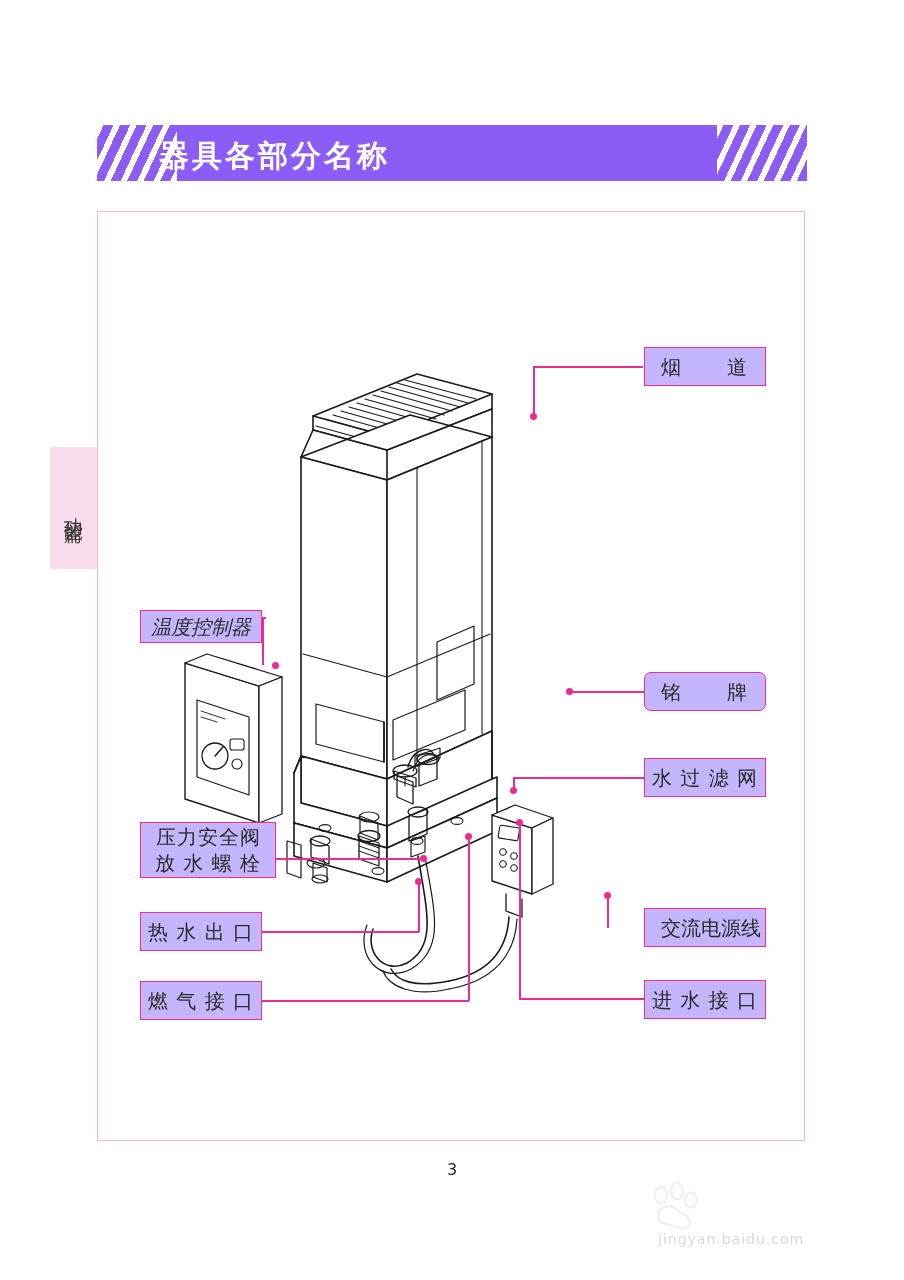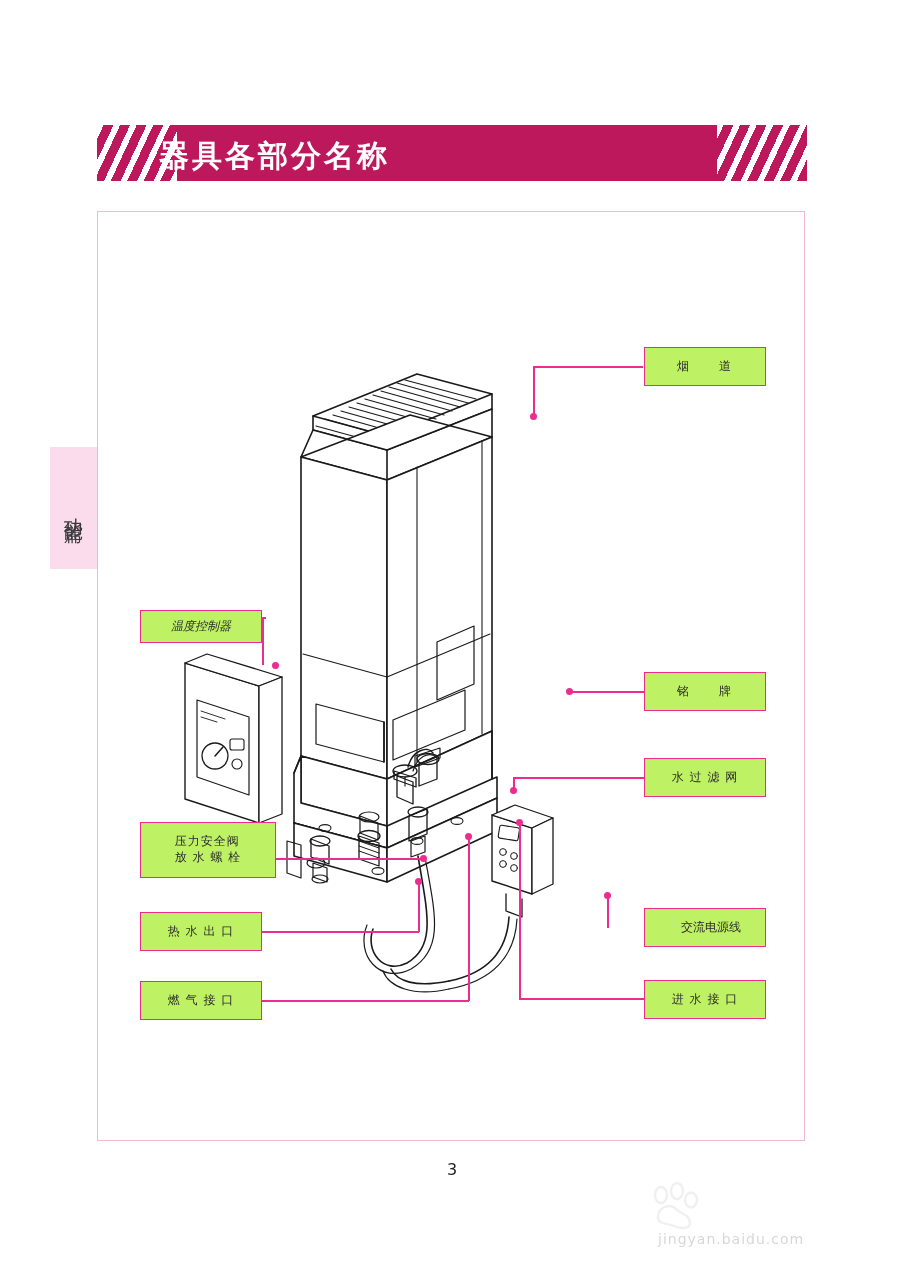--- a/index.html
+++ b/index.html
@@ -8,21 +8,21 @@
     background:#ffffff;
     font-family:"DejaVu Sans","Liberation Sans",sans-serif;
     position:relative;
     overflow:hidden;
   }
   .page{position:absolute;left:0;top:0;width:904px;height:1280px;}
 
   
   .header-band{
     position:absolute;left:97px;top:125px;width:710px;height:56px;
-    background:#be185d;
+    background:#8b5cf6;
     overflow:hidden;
   }
   .header-stripes{
     position:absolute;top:0;height:56px;width:80px;
     background:repeating-linear-gradient(115deg,#ffffff 0px,#ffffff 6px,transparent 6px,transparent 15px);
   }
   .stripes-left{left:0;}
   .stripes-right{right:0;width:90px;}
   .header-title{
     position:absolute;left:62px;top:11px;
@@ -45,27 +45,27 @@
   .content-frame{
     position:absolute;left:97px;top:211px;width:708px;height:930px;
     border:1.4px solid #f3b8d6;
     box-sizing:border-box;
   }
 
   
   .label-box{
     position:absolute;
     border:1.4px solid #ec2d8f;
-    background:#bef264;
+    background:#c4b5fd;
     color:#2b2b2b;
-    font-size:12px;
+    font-size:20px;
     display:flex;align-items:center;justify-content:center;
     box-sizing:border-box;
     line-height:1.3;
-    text-align:left;
+    text-align:right;
     white-space:pre;
   }
 
   
   .leader{position:absolute;background:#ec2d8f;}
   .dot{position:absolute;width:7px;height:7px;border-radius:50%;background:#ec2d8f;}
 
   
   .page-number{
     position:absolute;left:0;top:1160px;width:904px;text-align:center;
@@ -267,21 +267,21 @@
   <div class="leader" style="left:262px;top:931px;width:157px;height:1.6px;"></div>
   <div class="leader" style="left:418px;top:882px;width:1.6px;height:50px;"></div>
   <div class="dot" style="left:415px;top:878px;"></div>
 
   <div class="leader" style="left:262px;top:1000px;width:207px;height:1.6px;"></div>
   <div class="leader" style="left:468px;top:837px;width:1.6px;height:164px;"></div>
   <div class="dot" style="left:465px;top:833px;"></div>
 
   <div class="label-box" style="left:644px;top:347px;width:122px;height:39px;letter-spacing:2px;">烟　　道</div>
 
-  <div class="label-box" style="left:644px;top:672px;width:122px;height:39px;letter-spacing:2px;">铭　　牌</div>
+  <div class="label-box" style="left:644px;top:672px;width:122px;height:39px;letter-spacing:2px;border-radius:7px;">铭　　牌</div>
 
   <div class="label-box" style="left:644px;top:758px;width:122px;height:39px;letter-spacing:1px;">水 过 滤 网</div>
 
   <div class="label-box" style="left:644px;top:908px;width:122px;height:39px;padding-left:12px;">交流电源线</div>
 
   <div class="label-box" style="left:644px;top:980px;width:122px;height:39px;letter-spacing:1px;">进 水 接 口</div>
 
   <div class="label-box" style="left:140px;top:610px;width:122px;height:33px;font-style:italic;">温度控制器</div>
 
   <div class="label-box" style="left:140px;top:822px;width:136px;height:56px;letter-spacing:1px;">压力安全阀

